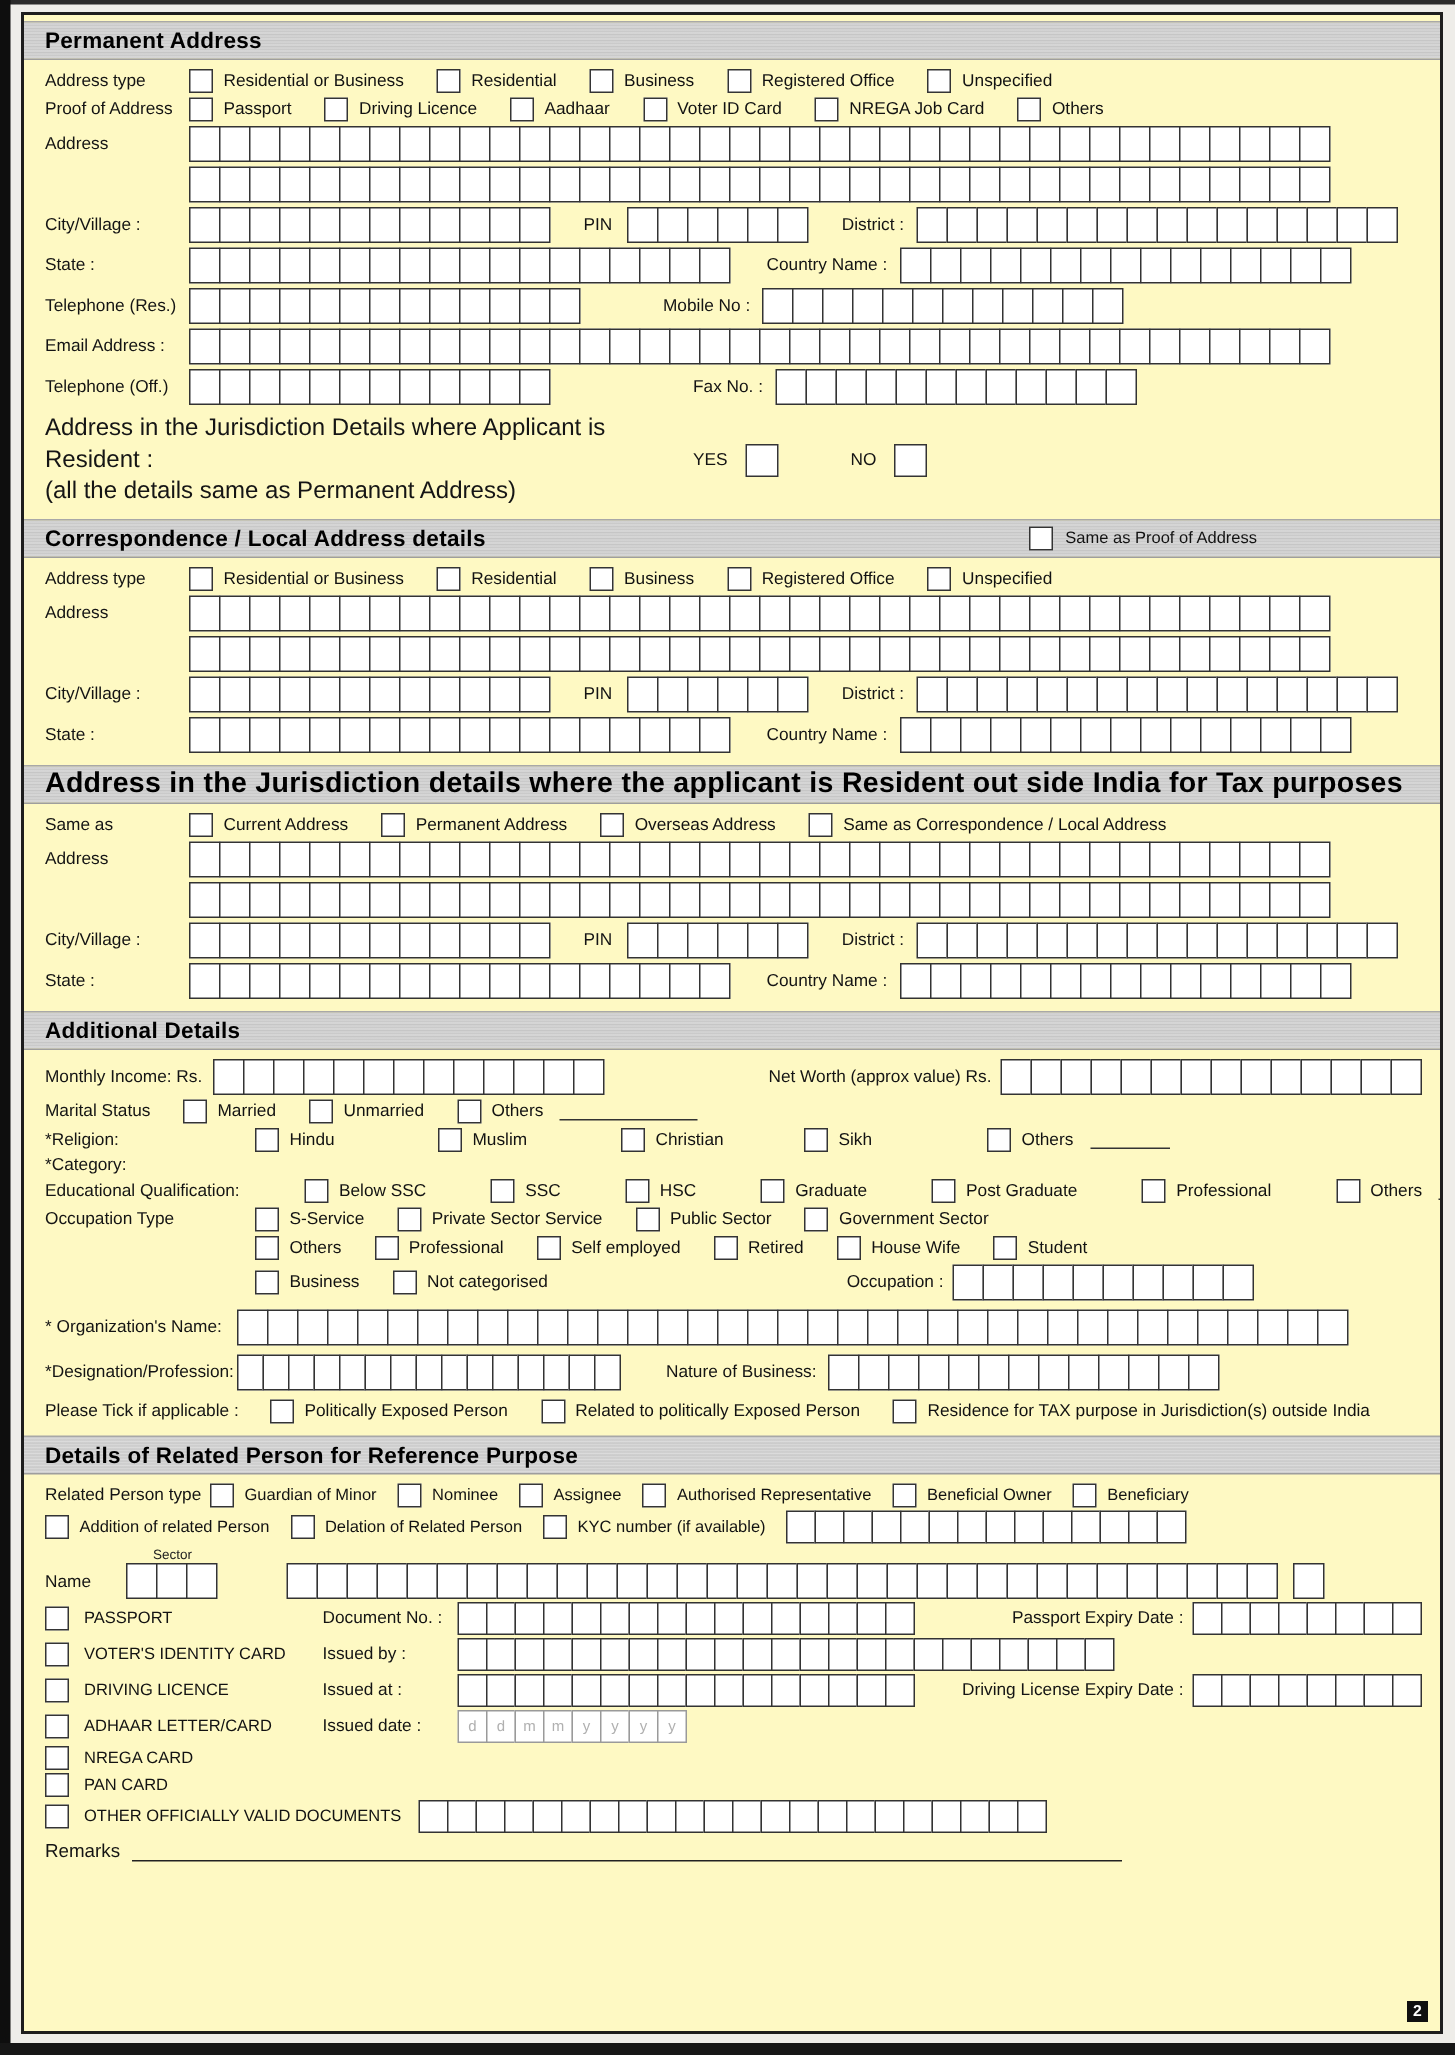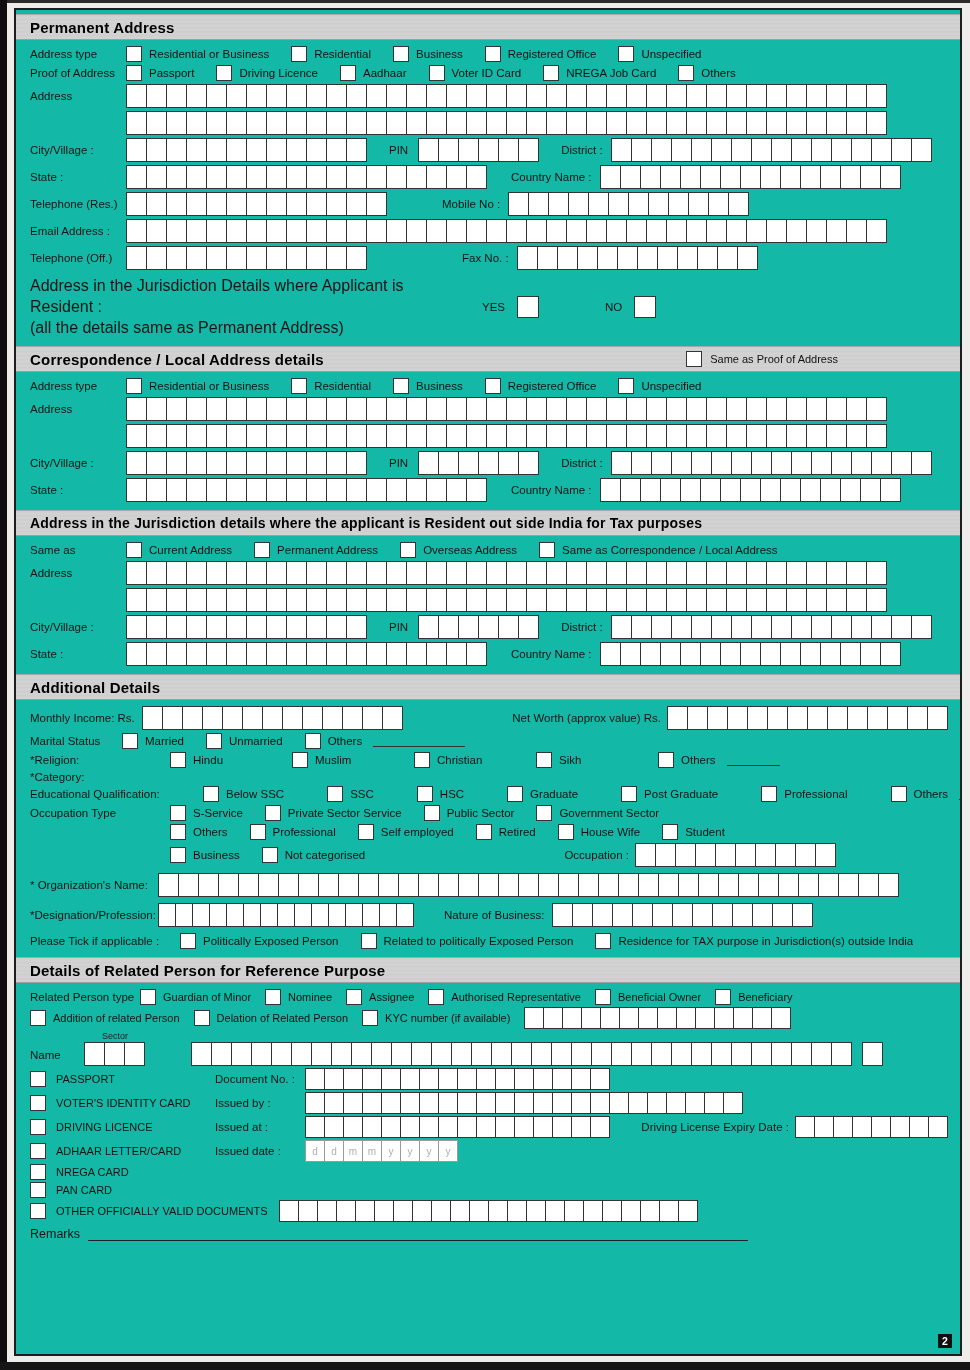--- a/index.html
+++ b/index.html
@@ -7,32 +7,32 @@
     width:970px;height:1370px;position:relative;overflow:hidden;
     background:#eeede9;
     font-family:"Liberation Sans","DejaVu Sans",sans-serif;
     color:#151515;
   }
   .edge-left{position:absolute;left:0;top:0;width:7px;height:1370px;background:#0e0e0e;}
   .edge-top{position:absolute;left:0;top:0;width:100%;height:3px;background:#2b2b2b;}
   .edge-bottom{position:absolute;left:0;bottom:0;width:100%;height:8px;background:#161616;}
   .page{
     position:absolute;left:14px;top:8px;right:8px;bottom:14px;
-    border:2px solid #1d1d1d;background:#14b8a6;
+    border:2px solid #1d1d1d;background:#fef9c3;
     padding:2px 12px 4px 14px;overflow:hidden;
   }
   .sec-head{
     height:24px;display:flex;align-items:center;
     margin:8px -12px 6px -14px;padding:0 12px 0 14px;
     background:repeating-linear-gradient(180deg,#c6c6c6 0px,#d7d7d7 1px,#cacaca 2px,#dbdbdb 3px,#c8c8c8 4px);
     border-top:1px solid #a8a8a8;border-bottom:1px solid #9e9e9e;
   }
   .sec-head:first-child{margin-top:2px;}
   .sec-title{font-weight:bold;font-size:15px;color:#000;letter-spacing:.2px;white-space:nowrap;}
-  .sec-title.long{font-size:14px;}
+  .sec-title.long{font-size:19px;}
   .row{display:flex;align-items:center;margin:3px 0;}
   .lbl{font-size:11.5px;color:#141414;flex:none;white-space:nowrap;}
   .lab1{width:96px;}
   .lab2{width:140px;}
   .lab3{width:92px;}
   .lab4{width:128px;}
   .opts{display:inline-flex;align-items:flex-end;flex-wrap:nowrap;}
   .opt{display:inline-flex;align-items:center;gap:7px;margin-right:22px;}
   .opts.tight .opt{margin-right:14px;}
   .opts.cols .opt{width:122px;margin-right:0;}
@@ -418,23 +418,23 @@
         <span class="cell"></span>
         <span class="cell"></span>
       </span>
   </div>
 
   <div class="row" style="margin:6px 0 4px;">
     <span class="jur-text">
       <span>Address in the Jurisdiction Details where Applicant is Resident :</span><br>
       <span>(all the details same as Permanent Address)</span>
     </span>
-    <span class="lbl" style="margin-left:28px;">YES</span>
+    <span class="lbl" style="margin-left:8px;">YES</span>
     <span class="cb" style="margin-left:12px;width:22px;height:22px;"></span>
-    <span class="lbl" style="margin-left:66px;">NO</span>
+    <span class="lbl" style="padding-left:48px;">NO</span>
     <span class="cb" style="margin-left:12px;width:22px;height:22px;"></span>
   </div>
 
   <div class="sec-head">
     <span class="sec-title">Correspondence / Local Address details</span>
     <span class="head-opt">
       <span class="cb"></span>
       <span class="ol">Same as Proof of Address</span>
     </span>
   </div>
@@ -1281,20 +1281,33 @@
           <span class="cell"></span>
           <span class="cell"></span>
           <span class="cell"></span>
           <span class="cell"></span>
           <span class="cell"></span>
           <span class="cell"></span>
           <span class="cell"></span>
           <span class="cell"></span>
           <span class="cell"></span>
         </span>
+      <span class="rgroup">
+        <span class="lbl">Passport Expiry Date :</span>
+        <span class="strip sm">
+            <span class="cell"></span>
+            <span class="cell"></span>
+            <span class="cell"></span>
+            <span class="cell"></span>
+            <span class="cell"></span>
+            <span class="cell"></span>
+            <span class="cell"></span>
+            <span class="cell"></span>
+          </span>
+      </span>
     </div>
 
     <div class="row">
       <span class="doc-left">
         <span class="cb"></span>
         <span class="ol">VOTER'S IDENTITY CARD</span>
       </span>
       <span class="lbl flabel">Issued by :</span>
       <span class="strip sm">
           <span class="cell"></span>

